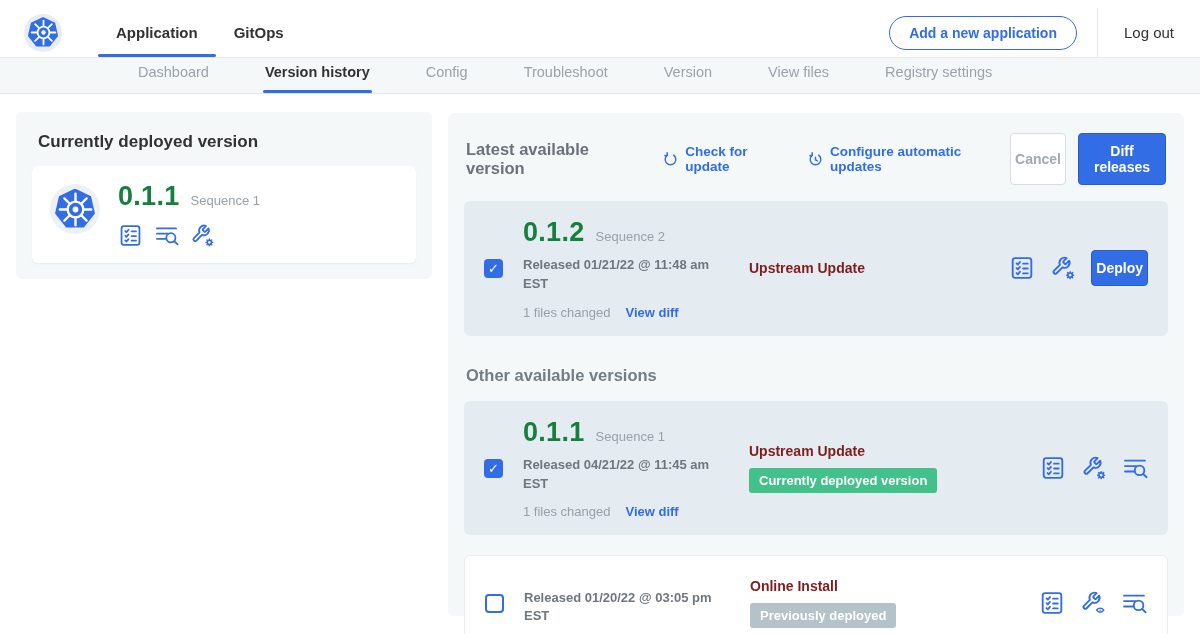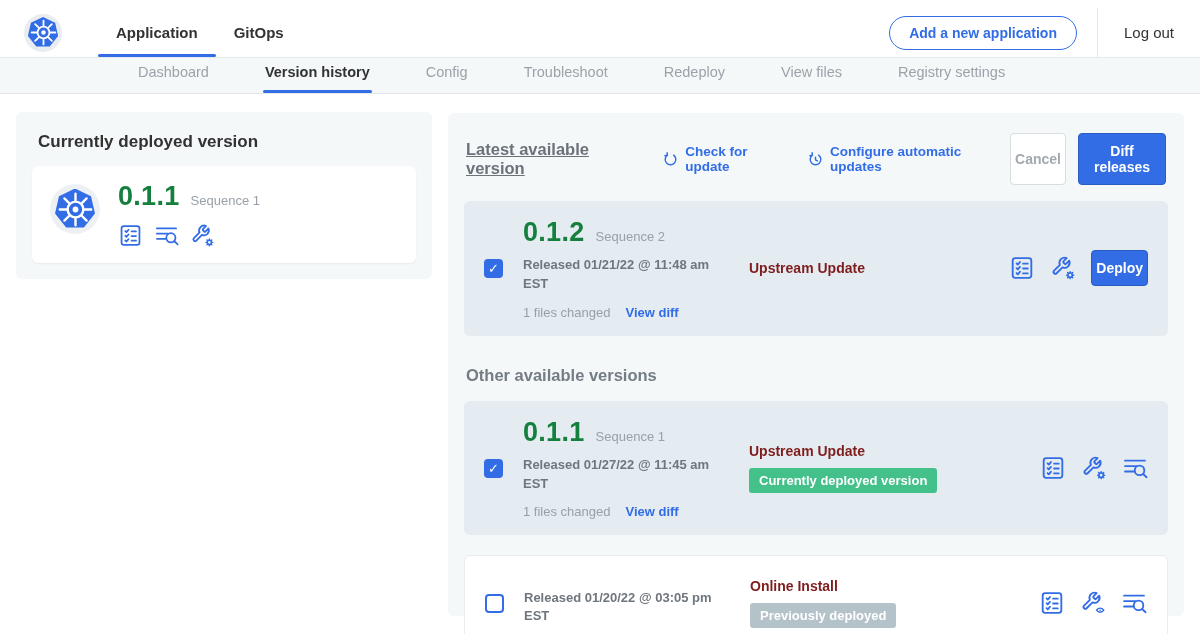--- a/index.html
+++ b/index.html
@@ -56,21 +56,21 @@
   .dc-body{margin-left:18px;}
   .ver-line{display:flex;align-items:baseline;}
   .ver-num{font-size:27px;font-weight:700;color:#15803d;letter-spacing:.3px;}
   .seq{font-size:13px;color:var(--muted);margin-left:11px;}
   .deployed-at{font-size:13.5px;color:var(--muted);margin-top:7px;}
   .icon-row{display:flex;gap:11px;margin-top:11px;align-items:center;}
 
   .right-card{position:absolute;left:448px;top:113px;width:736px;height:503px;
     background:var(--card);border-radius:6px;padding:16px;}
   .latest-header{display:flex;align-items:center;padding:4px 2px 0;}
-  .section-heading{font-size:16.5px;font-weight:600;color:#6b727a;text-decoration:underline;}
+  .section-heading{font-size:16.5px;font-weight:600;color:#6b727a;}
   .update-link{display:flex;align-items:center;gap:6px;color:var(--blue);font-size:13.5px;
     font-weight:700;margin-left:16px;cursor:pointer;}
   .hdr-buttons{margin-left:auto;display:flex;gap:12px;}
   .btn{font-size:14px;font-weight:700;border-radius:4px;padding:9px 4px;cursor:pointer;
     border:1px solid transparent;}
   .btn-cancel{background:#fff;color:#a2a9af;border-color:#d8dde0;}
   .btn-primary{background:var(--blue);color:#fff;border-color:#2a5dc4;}
   .btn-outline{background:#fff;color:var(--blue);border-color:var(--blue);}
 
   .version-row{display:flex;align-items:center;border-radius:6px;padding:16px 20px;
@@ -124,21 +124,21 @@
     <button class="add-app-btn">Add a new application</button>
     <div class="logout">Log out</div>
   </div>
 </header>
 
 <nav class="subnav">
   <div class="subnav-tab">Dashboard</div>
   <div class="subnav-tab active">Version history</div>
   <div class="subnav-tab">Config</div>
   <div class="subnav-tab">Troubleshoot</div>
-  <div class="subnav-tab">Redeploy</div>
+  <div class="subnav-tab">Version</div>
   <div class="subnav-tab">View files</div>
   <div class="subnav-tab">Registry settings</div>
 </nav>
 
 <section class="left-card">
   <h2 class="left-title">Currently deployed version</h2>
   <div class="deployed-card">
     <div class="logo-ring">
       <div class="hepta lg">
         <svg viewBox="0 0 24 24">
@@ -238,21 +238,21 @@
 
   <h3 class="other-heading">Other available versions</h3>
 
   <div class="version-row row-blue" style="min-height:118px">
     <div class="checkbox checked"></div>
     <div class="vblock">
       <div class="ver-line">
         <span class="ver-num">0.1.1</span>
         <span class="seq">Sequence 1</span>
       </div>
-      <div class="released">Released 01/27/22 @ 11:45 am EST</div>
+      <div class="released">Released 04/21/22 @ 11:45 am EST</div>
       <div class="files-line">
         <span class="files">1 files changed</span>
         <span class="view-diff">View diff</span>
       </div>
     </div>
     <div class="sblock">
       <span class="source">Upstream Update</span>
       <span class="badge badge-green">Currently deployed version</span>
     </div>
     <div class="actions">

